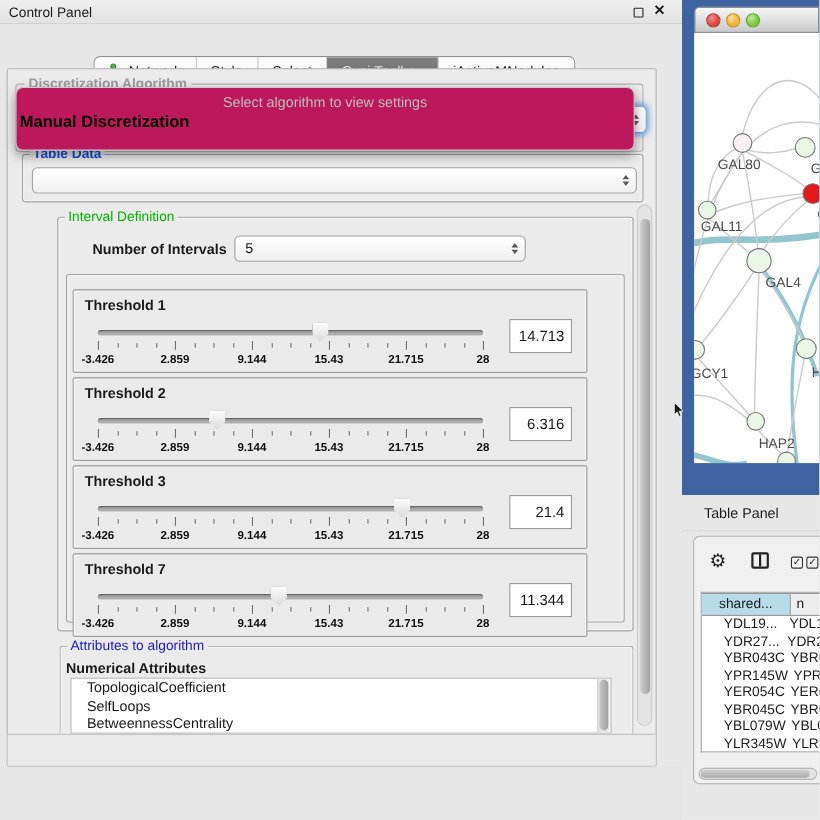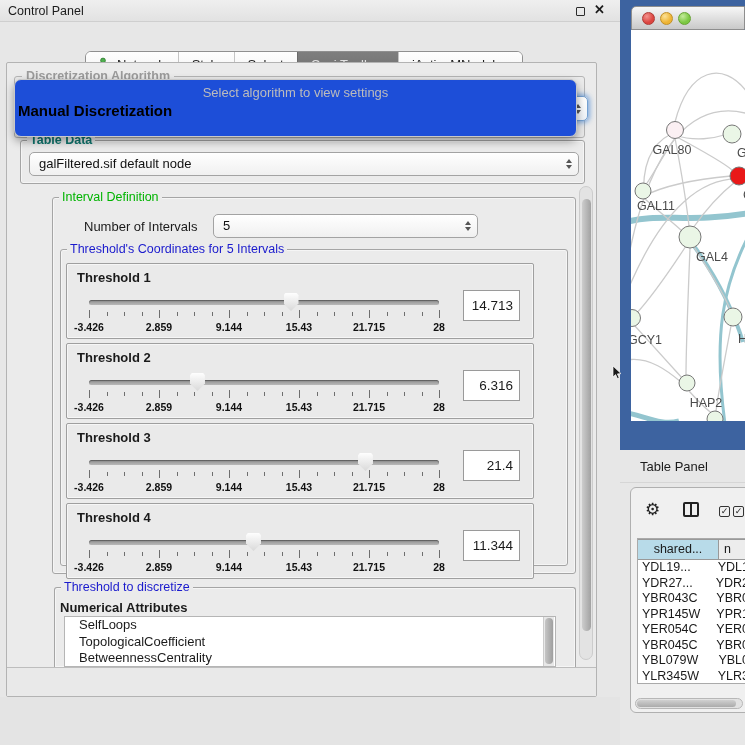--- a/index.html
+++ b/index.html
@@ -19,37 +19,37 @@
   .tabgroup .tab:first-child { border-left:none; }
   .tabgroup .tab.selected { background:linear-gradient(#7e7e7e,#6f6f6f); color:#e3e3e3; border-left-color:#6a6a6a; }
 
   .main-panel { position:absolute; left:6px; top:62px; width:591px; height:635px; background:#ebebeb; border:1px solid #b3b3b3; border-radius:2px; }
 
   
   .algo-group { position:absolute; left:14px; top:76px; width:571px; height:62px; border:1px solid #b5b5b5; border-radius:3px; }
   .algo-title { position:absolute; left:22px; top:69px; background:#ebebeb; padding:0 4px; font-size:12.5px; color:#9b9b9b; font-weight:bold; }
   .algo-combo { position:absolute; left:500px; top:96px; width:88px; height:25px; background:linear-gradient(#fff,#eef3f8); border:1px solid #74a1d2; border-radius:5px; box-shadow:0 0 5px 2px rgba(96,150,215,.75); }
 
-  .popup { position:absolute; left:14px; top:79px; width:563px; height:58px; background:#1d4ed8; border:1px solid #c9c9c9; border-radius:7px; box-shadow:0 4px 10px rgba(0,0,0,.38); z-index:20; }
+  .popup { position:absolute; left:14px; top:79px; width:563px; height:58px; background:#be185d; border:1px solid #c9c9c9; border-radius:7px; box-shadow:0 4px 10px rgba(0,0,0,.38); z-index:20; }
   .popup-placeholder { position:absolute; left:0; right:0; top:5px; text-align:center; font-size:13px; color:#bcbcbc; }
   .popup-opt1 { position:absolute; left:3px; top:22px; font-size:15px; font-weight:bold; color:#000; }
   .popup-opt2 { position:absolute; left:3px; top:38px; font-size:13.5px; color:#000; }
 
   .titled-group { position:absolute; border:1px solid #a5a5a5; border-radius:3px; box-shadow:inset 0 0 0 1px rgba(255,255,255,.5); }
   .g-title { position:absolute; top:-8px; left:6px; background:#ebebeb; padding:0 3px; font-size:12.5px; white-space:nowrap; }
-  .g-title.black { color:#0f766e; font-weight:bold; }
+  .g-title.black { color:#1d4ed8; font-weight:bold; }
   .g-title.green { color:#00b400; }
   .g-title.blue  { color:#1a1acd; }
 
   .combo { position:absolute; background:linear-gradient(#ffffff,#f0f0f0); border:1px solid #a3a3a3; border-radius:5px; font-size:13px; color:#111; line-height:22px; padding-left:9px; }
   .stepper { position:absolute; right:6px; top:50%; transform:translateY(-50%); display:flex; flex-direction:column; gap:2px; }
   .stepper .up    { width:0; height:0; border-left:3.5px solid transparent; border-right:3.5px solid transparent; border-bottom:4.5px solid #555; }
   .stepper .down  { width:0; height:0; border-left:3.5px solid transparent; border-right:3.5px solid transparent; border-top:4.5px solid #555; }
 
-  .ni-label { position:absolute; left:84px; top:219px; font-size:13px; font-weight:normal; }
+  .ni-label { position:absolute; left:84px; top:219px; font-size:13px; font-weight:bold; }
 
   .threshold-box { position:relative; width:468px; height:76px; margin-bottom:4px; background:#eaeaea; border:1px solid #9f9f9f; border-radius:2px; box-shadow:inset 0 0 0 1px rgba(255,255,255,.55); }
   .th-label { position:absolute; left:10px; top:6px; font-size:13px; font-weight:bold; }
   .slider { position:absolute; left:22px; top:30px; width:350px; height:42px; }
   .track { position:absolute; left:0; top:6px; width:350px; height:5px; border-radius:3px; background:linear-gradient(#8d8d8d,#b9b9b9); box-shadow:inset 0 1px 1px rgba(0,0,0,.35); }
   .thumb { position:absolute; top:-1px; width:15px; height:18px; background:linear-gradient(#fefefe,#d9d9d9); clip-path:polygon(12% 0,88% 0,100% 12%,100% 58%,50% 100%,0 58%,0 12%); filter:drop-shadow(0 0 .7px #666) drop-shadow(0 .6px .4px #999); }
   .ticks { position:absolute; left:0; top:16px; width:350px; height:9px; }
   .tick { position:absolute; top:2px; width:1px; height:4px; background:#6e6e6e; }
   .tick.major { top:0; height:8px; }
   .ticklabs { position:absolute; left:0; top:27px; width:350px; height:12px;text-decoration:underline; }
@@ -86,21 +86,21 @@
   .split-icon { position:absolute; left:52px; top:14px; width:16px; height:15px; border:2px solid #222; border-radius:2px; }
   .split-icon::after { content:""; position:absolute; left:5px; top:0; width:2px; height:11px; background:#222; }
   .cbx { position:absolute; top:18px; width:11px; height:11px; border:1.5px solid #333; border-radius:2px; font-size:9px; line-height:9px; text-align:center; color:#222; }
   .tp-table { position:absolute; left:6px; top:50px; width:112px; height:146px; background:#fff; border:1px solid #aaa; border-right:none; overflow:hidden; }
   .tp-hrow { display:flex; height:21px; font-size:12.5px; }
   .tp-hcell { border:1px solid #999; border-left:none; line-height:19px; }
   .tp-hcell.c1 { width:81px; background:#b8dbe9; text-align:center; border-left:none; }
   .tp-hcell.c2 { flex:1; background:#ededed; padding-left:5px; border-left:none; }
   .tp-rows { font-size:12.5px; }
   .tp-row { display:flex; height:15.5px; line-height:15.5px; }
-  .tp-row .c1 { width:81px; padding-left:4px; }
+  .tp-row .c1 { width:81px; padding-left:20px; }
   .tp-row .c2 { flex:1; padding-left:5px; }
   .tp-hscroll { position:absolute; left:4px; top:210px; width:108px; height:11px; background:#e2e2e2; border:1px solid #b7b7b7; border-radius:6px; }
   .tp-hscroll .thumb-h { position:absolute; left:1px; top:1px; width:99px; height:7px; border-radius:4px; background:linear-gradient(#d0d0d0,#ababab); }
 
   .cursor { position:absolute; left:612px; top:366px; z-index:30; }
 </style>
 </head>
 <body>
 
 <div class="cp-header">
@@ -148,42 +148,40 @@
 </div>
 
 <div class="popup">
   <div class="popup-placeholder">Select algorithm to view settings</div>
   <div class="popup-opt1">Manual Discretization</div>
 </div>
 
 <div class="titled-group" style="left:20px; top:140px; width:565px; height:44px;">
   <span class="g-title black">Table Data</span>
   <div class="combo" style="left:8px; top:11px; width:550px; height:24px;">
-    <span>galFiltered.sif default node</span>
     <span class="stepper">
         <span class="up"></span>
         <span class="down"></span>
       </span>
   </div>
 </div>
 
 <div class="titled-group" style="left:52px; top:197px; width:524px; height:377px;">
   <span class="g-title green">Interval Definition</span>
 </div>
 <span class="ni-label">Number of Intervals</span>
 <div class="combo" style="left:213px; top:214px; width:265px; height:24px;">
   <span>5</span>
   <span class="stepper">
       <span class="up"></span>
       <span class="down"></span>
     </span>
 </div>
 
 <div class="titled-group" style="left:60px; top:249px; width:508px; height:317px;">
-  <span class="g-title blue">Threshold's Coordinates for 5 Intervals</span>
   <div style="position:absolute; left:5px; top:13px;" id="thresholds-container">
   <div class="threshold-box">
     <div class="th-label">Threshold 1</div>
     <div class="slider">
       <div class="track"></div>
       <div class="thumb" style="left: 194.519px;"></div>
       <div class="ticks">
             <div class="tick major" style="left: 0px;"></div>
             <div class="tick" style="left: 17.5px;"></div>
             <div class="tick" style="left: 35px;"></div>
@@ -292,21 +290,21 @@
             <span class="ticklab" style="left: 140px;">9.144</span>
             <span class="ticklab" style="left: 210px;">15.43</span>
             <span class="ticklab" style="left: 280px;">21.715</span>
             <span class="ticklab" style="left: 350px;">28</span>
           </div>
     </div>
     <div class="th-value">21.4</div>
   </div>
 
   <div class="threshold-box">
-    <div class="th-label">Threshold 4</div>
+    <div class="th-label">Threshold 7</div>
     <div class="slider">
       <div class="track"></div>
       <div class="thumb" style="left: 156.998px;"></div>
       <div class="ticks">
             <div class="tick major" style="left: 0px;"></div>
             <div class="tick" style="left: 17.5px;"></div>
             <div class="tick" style="left: 35px;"></div>
             <div class="tick" style="left: 52.5px;"></div>
             <div class="tick major" style="left: 70px;"></div>
             <div class="tick" style="left: 87.5px;"></div>
@@ -334,26 +332,26 @@
             <span class="ticklab" style="left: 280px;">21.715</span>
             <span class="ticklab" style="left: 350px;">28</span>
           </div>
     </div>
     <div class="th-value">11.344</div>
   </div>
 </div>
 </div>
 
 <div class="titled-group" style="left:54px; top:587px; width:522px; height:80px; border-bottom:none; border-radius:3px 3px 0 0;">
-  <span class="g-title blue">Threshold to discretize</span>
+  <span class="g-title blue">Attributes to algorithm</span>
 </div>
 <span class="attr-subtitle">Numerical Attributes</span>
 <div class="attr-list" id="attr-list">
+    <div class="item">TopologicalCoefficient</div>
     <div class="item">SelfLoops</div>
-    <div class="item">TopologicalCoefficient</div>
     <div class="item">BetweennessCentrality</div>
   </div>
 <div class="attr-scroll">
     <div class="thumb-v"></div>
   </div>
 
 <div class="v-scrollbar">
     <div class="thumb-v"></div>
   </div>
 

